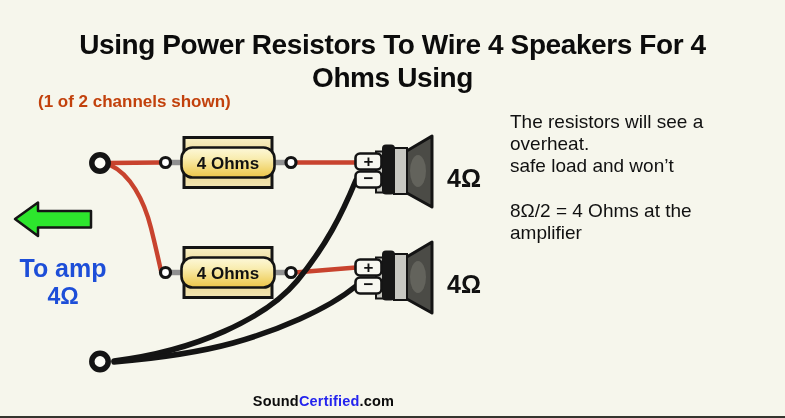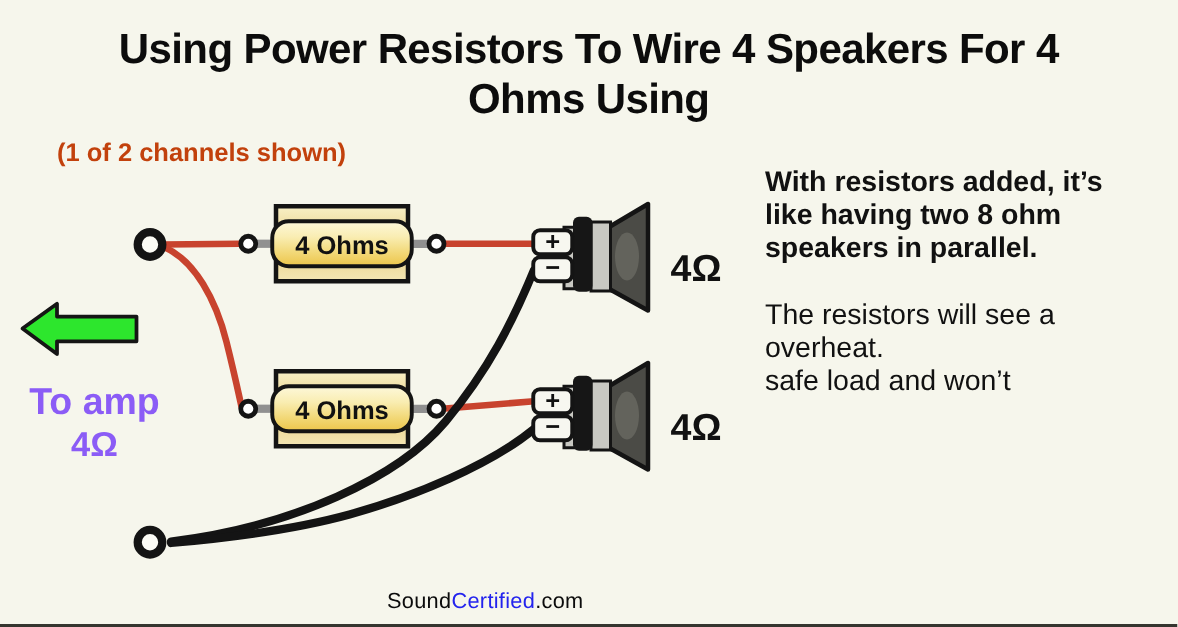--- a/index.html
+++ b/index.html
@@ -2,44 +2,44 @@
 <html><head>
 <meta charset="utf-8">
 <style>
   html,body { margin:0; padding:0; }
   body {
     width:785px; height:418px; position:relative; overflow:hidden;
     background:#f6f6ec; color:#0d0d0d;
     font-family:"Liberation Sans", sans-serif;
   }
   .title {
-    position:absolute; top:16px; left:0; width:785px; text-align:center;
+    position:absolute; top:28px; left:0; width:785px; text-align:center;
     font-weight:bold; font-size:28px; line-height:33px; letter-spacing:-0.4px;
     color:#0c0c0c;
   }
   .subtitle {
     position:absolute; left:38px; top:92px;
     font-weight:bold; font-size:17px; color:#c2410c;
   }
   .amp-label {
     position:absolute; left:12px; top:253px; width:102px; text-align:center;
-    font-weight:bold; color:#8b5cf6;
+    font-weight:bold; color:#1d4ed8;
   }
   .amp-label .l1 { font-size:25px; line-height:30px; }
   .amp-label .l2 { font-size:23px; line-height:26px; }
   .right-panel {
     position:absolute; left:510px; top:111px;
     font-size:19px; line-height:22px; color:#111;
   }
   .right-panel .para { margin:0 0 23px 0; }
   .right-panel .para.bold { font-weight:bold; }
   .right-panel .line { white-space:nowrap; }
   .footer-logo {
     position:absolute; left:0; top:393px; width:647px; text-align:center;
-    font-weight:normal; font-size:14.5px; letter-spacing:0.2px; color:#0c0c0c;
+    font-weight:bold; font-size:14.5px; letter-spacing:0.2px; color:#0c0c0c;
   }
   .footer-logo .blue { color:#2323ee; }
   .bottom-bar {
     position:absolute; left:0; bottom:0; width:785px; height:2px; background:#35352f;
   }
   svg.diagram { position:absolute; left:0; top:0; }
 
   
   .wire-pos { stroke:#c8432e; stroke-width:4.4; fill:none; stroke-linecap:round; }
   .wire-neg { stroke:#141414; stroke-width:5.5; fill:none; stroke-linecap:round; }
@@ -143,29 +143,28 @@
     <text class="imp-label" x="464" y="293">4Ω</text>
   </g>
 </svg>
 
 <div class="amp-label">
   <div class="l1">To amp</div>
   <div class="l2">4Ω</div>
 </div>
 
 <div class="right-panel">
-  <div class="para bold">
-    <div class="line">With resistors added, it’s</div>
-    <div class="line">like having two 8 ohm</div>
-    <div class="line">speakers in parallel.</div>
-  </div>
   <div class="para">
     <div class="line">The resistors will see a</div>
     <div class="line">overheat.</div>
     <div class="line">safe load and won’t</div>
+  </div>
+  <div class="para">
+    <div class="line">8Ω/2 = 4 Ohms at the</div>
+    <div class="line">amplifier</div>
   </div>
 </div>
 
 <div class="footer-logo">
   <span>Sound</span><span class="blue">Certified</span><span>.com</span>
 </div>
 
 <div class="bottom-bar"></div>
 
 </body></html>

